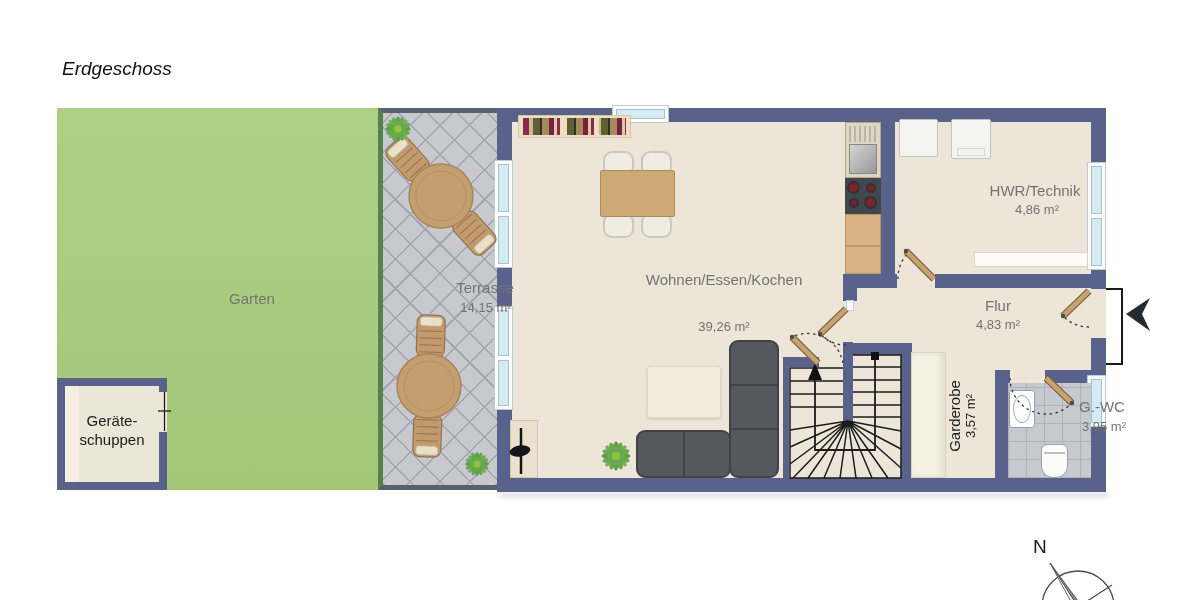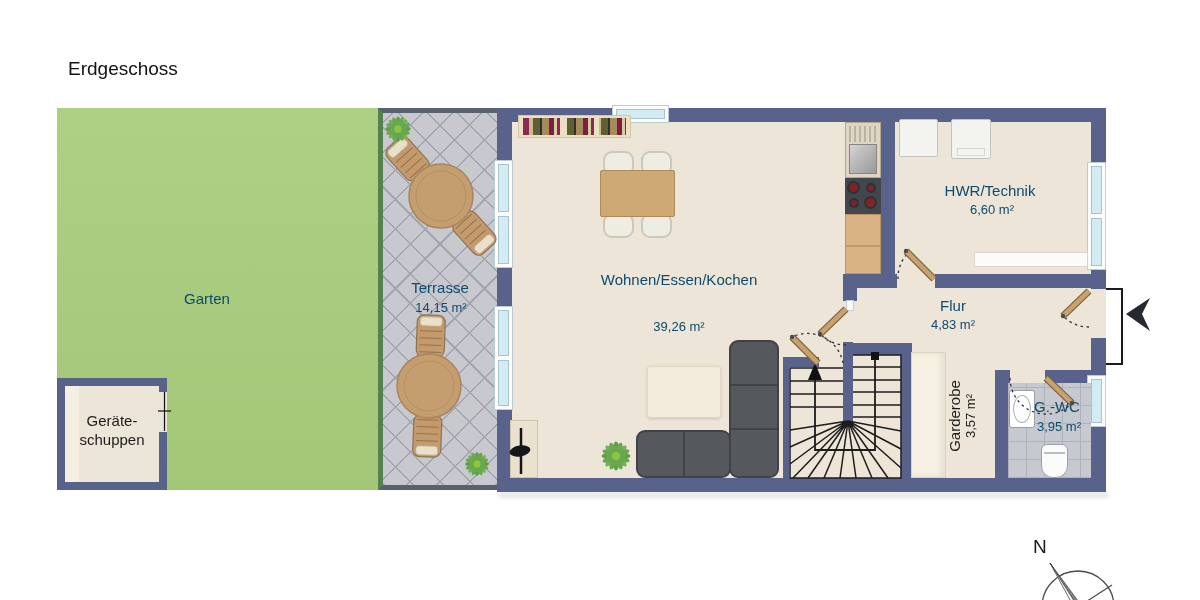--- a/index.html
+++ b/index.html
@@ -4,33 +4,33 @@
 <style>
   html,body{margin:0;padding:0;background:#fff;}
   #plan{position:relative;width:1200px;height:600px;background:#ffffff;overflow:hidden;
         font-family:"Liberation Sans", sans-serif;}
   .abs{position:absolute;box-sizing:border-box;}
   .wall{background:#59628b;}
   .floor{background:#ede6d8;}
   .win{background:#fdfdfd;border:1px solid #bccdd2;display:flex;padding:3px;gap:4px;}
   .win.v{flex-direction:column;}
   .pane{flex:1;background:#d3ecf4;border:1px solid #a8c3cb;}
-  .lbl{position:absolute;color:#0c4a6e;white-space:nowrap;transform:translateX(-50%);}
+  .lbl{position:absolute;color:#737373;white-space:nowrap;transform:translateX(-50%);margin-left:45px;}
   .room-name{font-size:15px;}
   .room-area{font-size:13px;}
   .svg-layer{position:absolute;left:0;top:0;z-index:3;}
   .lbl-layer{z-index:4;}
   .title{font-size:19px;color:#111;}
 </style>
 </head>
 <body>
 
 <div id="plan">
 
-  <div class="abs title" style="left:68px;top:58px;">Erdgeschoss</div>
+  <div class="abs title" style="left:62px;top:58px;font-style:italic;">Erdgeschoss</div>
 
   <div class="abs" style="left:57px;top:108px;width:323px;height:382px;background:linear-gradient(180deg,#aed084,#a3c677);"></div>
 
   <div class="abs" style="left:378px;top:108px;width:119px;height:382px;
        background-color:#c7c9ce;
        background-image:repeating-linear-gradient(45deg,#a3a6ae 0 1.5px,transparent 1.5px 21px),repeating-linear-gradient(-45deg,#a3a6ae 0 1.5px,transparent 1.5px 21px);
        border-top:5px solid #59616f;border-bottom:5px solid #59616f;border-left:5px solid #55814f;"></div>
 
   <div class="abs floor" style="left:497px;top:108px;width:609px;height:384px;"></div>
 
@@ -232,21 +232,21 @@
   <div class="lbl-layer">
     <div class="lbl room-name" style="left:207px;top:290px;">Garten</div>
 
     <div class="lbl room-name" style="left:440px;top:279px;">Terrasse</div>
     <div class="lbl room-area" style="left:441px;top:300px;">14,15 m²</div>
 
     <div class="lbl room-name" style="left:679px;top:271px;">Wohnen/Essen/Kochen</div>
     <div class="lbl room-area" style="left:679px;top:319px;">39,26 m²</div>
 
     <div class="lbl room-name" style="left:990px;top:182px;">HWR/Technik</div>
-    <div class="lbl room-area" style="left:992px;top:202px;">6,60 m²</div>
+    <div class="lbl room-area" style="left:992px;top:202px;">4,86 m²</div>
 
     <div class="lbl room-name" style="left:953px;top:297px;">Flur</div>
     <div class="lbl room-area" style="left:953px;top:317px;">4,83 m²</div>
 
     <div class="abs" style="left:902px;top:386px;width:120px;height:60px;transform:rotate(-90deg);display:flex;flex-direction:column;align-items:center;justify-content:center;color:#1b1b1b;">
       <div style="font-size:15px;">Garderobe</div>
       <div style="font-size:13px;">3,57 m²</div>
     </div>
 
     <div class="lbl room-name" style="left:1057px;top:398px;">G.-WC</div>

